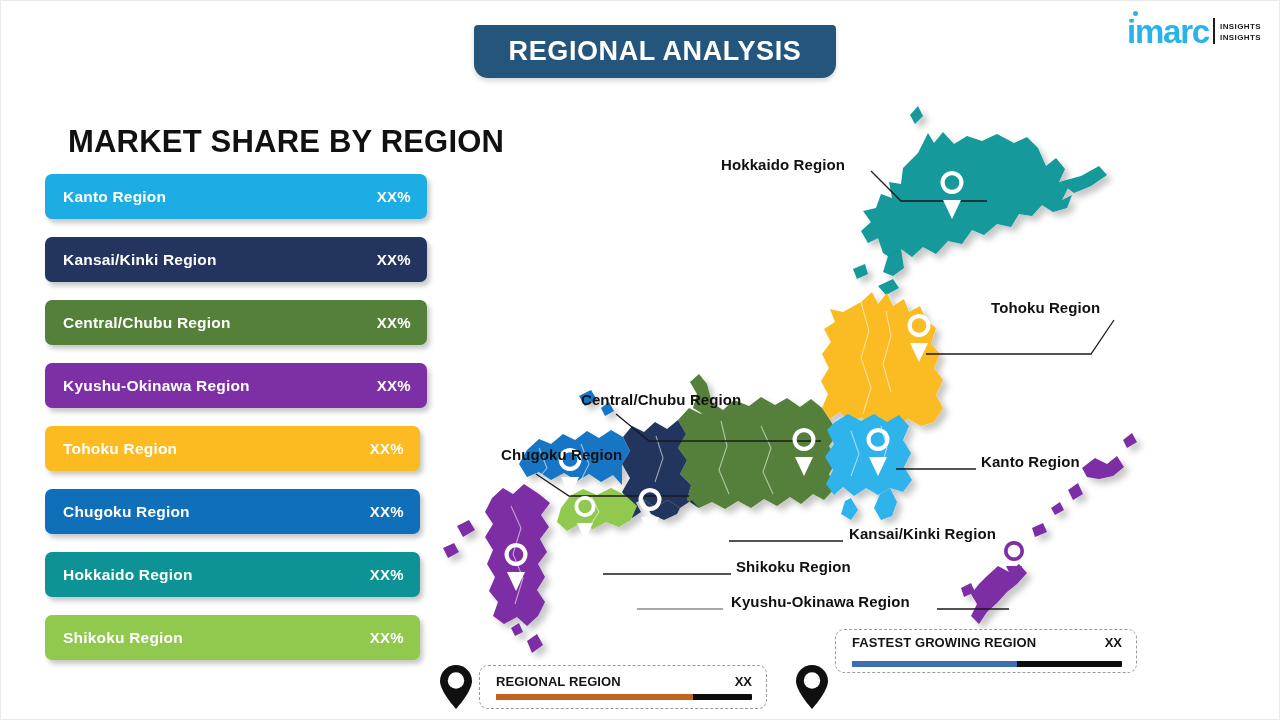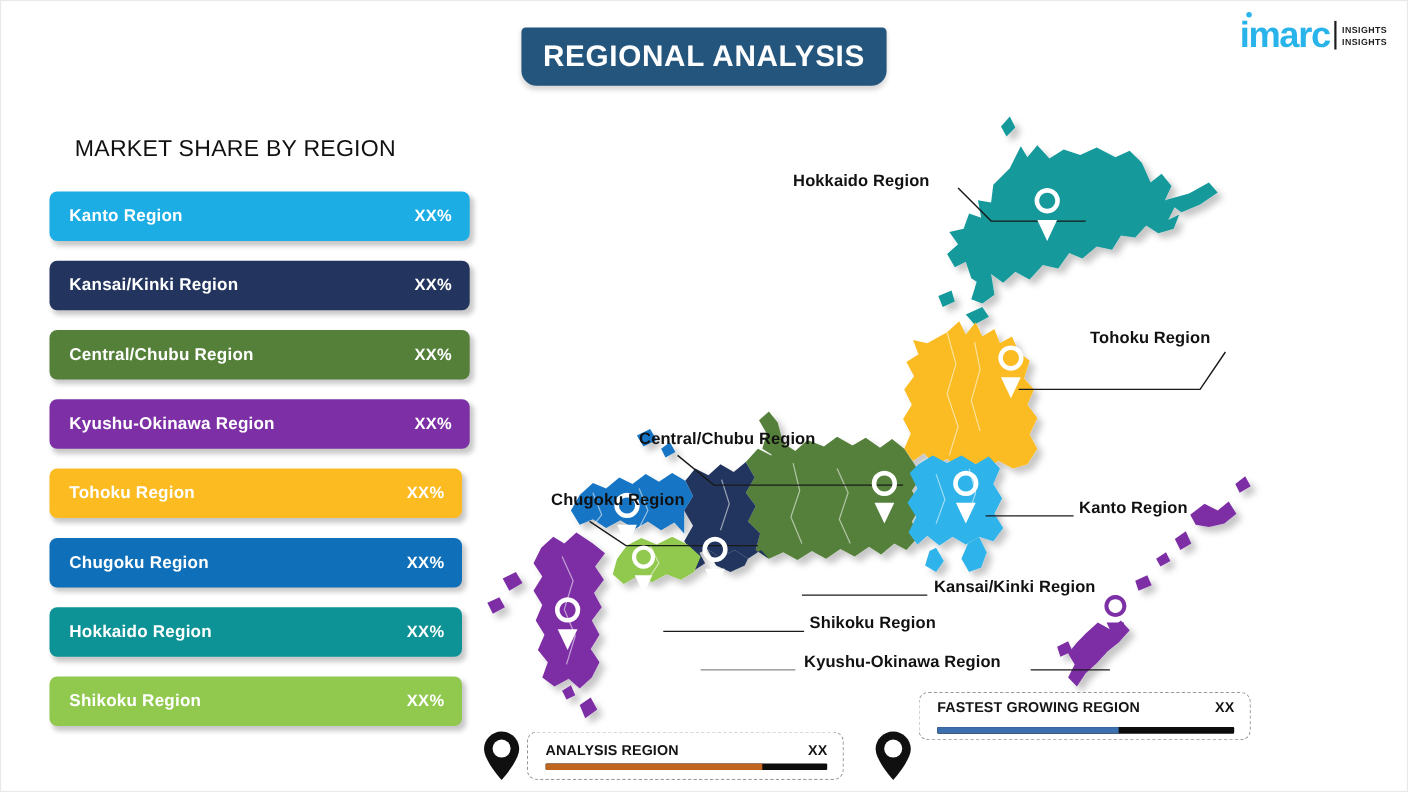--- a/index.html
+++ b/index.html
@@ -14,21 +14,21 @@
     position: relative;
     width: 1280px; height: 720px;
     background: #ffffff;
     border: 1px solid #e9e9e9;
   }
 
   
   #title-banner {
     position: absolute;
     left: 473px; top: 24px;
-    width: 332px; height: 53px;
+    width: 362px; height: 53px;
     background: #24557d;
     border-radius: 4px 4px 14px 14px;
     display: flex; align-items: center; justify-content: center;
     box-shadow: 0 3px 5px rgba(0,0,0,0.16);
   }
   #title-banner .txt {
     color: #ffffff;
     font-size: 27px;
     font-weight: bold;
     letter-spacing: 0.6px;
@@ -44,21 +44,21 @@
   #logo .dot {
     position: absolute; left: 6px; top: -6px;
     width: 5px; height: 5px; border-radius: 50%; background: #28b3ea;
   }
   #logo .bar { width: 2px; height: 26px; background: #1c1c1c; margin: 0 5px 3px 4px; }
   #logo .tag { font-size: 8px; font-weight: bold; color: #1c1c1c; line-height: 1.35; letter-spacing: 0.4px; padding-bottom: 3px; }
 
   
   #legend-title {
     position: absolute; left: 67px; top: 123px;
-    font-size: 21px; font-weight: normal; color: #111111;
+    font-size: 31px; font-weight: bold; color: #111111;
     letter-spacing: 0.2px;
   }
   #legend-list { position: absolute; left: 44px; top: 173px; width: 390px; }
   .legend-bar {
     position: relative;
     height: 45px;
     border-radius: 7px;
     margin-bottom: 18px;
     display: flex; align-items: center;
     padding: 0 16px 0 18px;
@@ -304,21 +304,21 @@
     <div class="map-label" style="left:305px; top:462px;">Shikoku Region</div>
     <div class="map-label" style="left:300px; top:497px;">Kyushu-Okinawa Region</div>
   </div>
 
   <svg class="pin-black" style="left:438px; top:663px;" width="34" height="46" viewBox="0 0 34 46">
     <path fill="#101010" d="M17,1 C8.2,1 1,8.2 1,17 C1,27.5 17,45 17,45 C17,45 33,27.5 33,17 C33,8.2 25.8,1 17,1 Z"></path>
     <circle cx="17" cy="16.5" r="8.2" fill="#ffffff"></circle>
   </svg>
   <div class="stat-card" style="left:478px; top:664px; width:288px;">
     <div class="stat-top">
-      <span class="stat-label">ANALYSIS REGION</span>
+      <span class="stat-label">REGIONAL REGION</span>
       <span class="stat-value">XX</span>
     </div>
     <div class="stat-track" style="background: rgb(12, 12, 12);">
       <div class="stat-fill" style="width: 77%; background: rgb(192, 101, 31);"></div>
     </div>
   </div>
 
   <svg class="pin-black" style="left:794px; top:663px;" width="34" height="46" viewBox="0 0 34 46">
     <path fill="#101010" d="M17,1 C8.2,1 1,8.2 1,17 C1,27.5 17,45 17,45 C17,45 33,27.5 33,17 C33,8.2 25.8,1 17,1 Z"></path>
     <circle cx="17" cy="16.5" r="8.2" fill="#ffffff"></circle>

